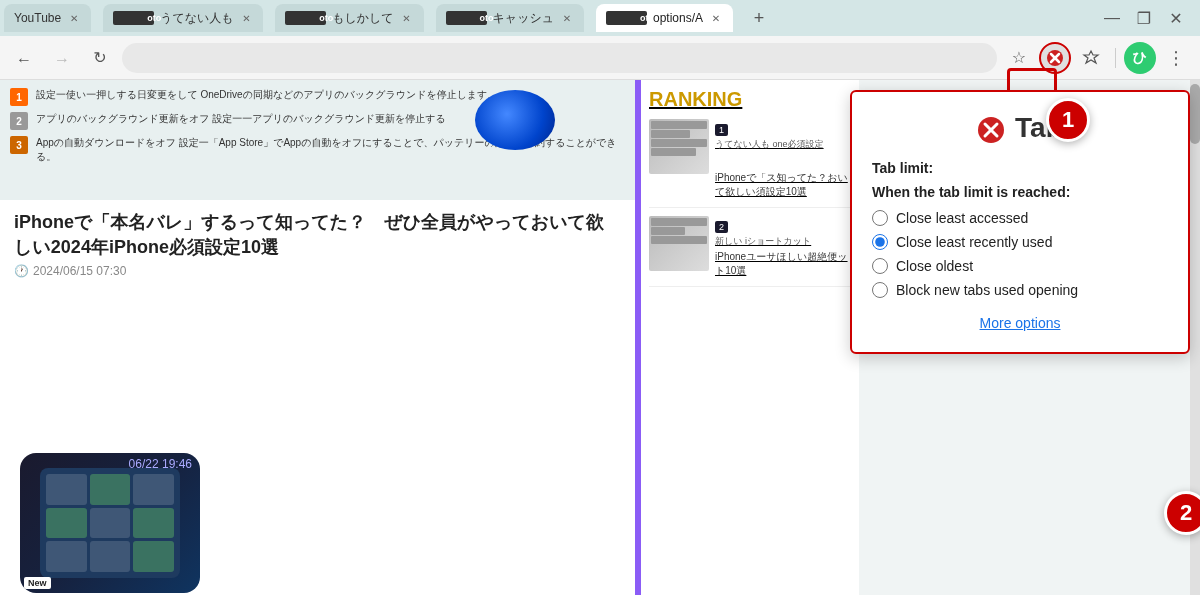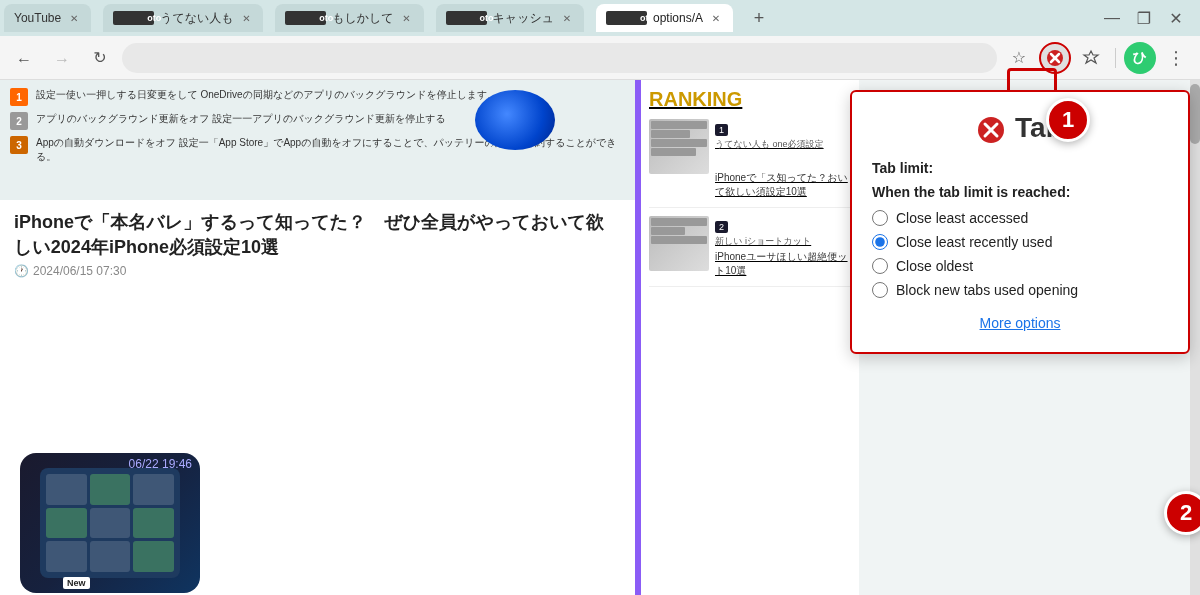--- a/index.html
+++ b/index.html
@@ -463,21 +463,20 @@
     .new-badge {
       position: absolute;
       bottom: 4px;
       left: 4px;
       background: white;
       color: #222;
       font-size: 9px;
       font-weight: bold;
       padding: 1px 4px;
       border-radius: 2px;
-      margin-left: 39px;
     }
   </style>
 </head>
 <body>
 
 <div class="tab-bar">
 
   <div class="tab">
     <span>YouTube</span>
     <span class="tab-close">✕</span>

